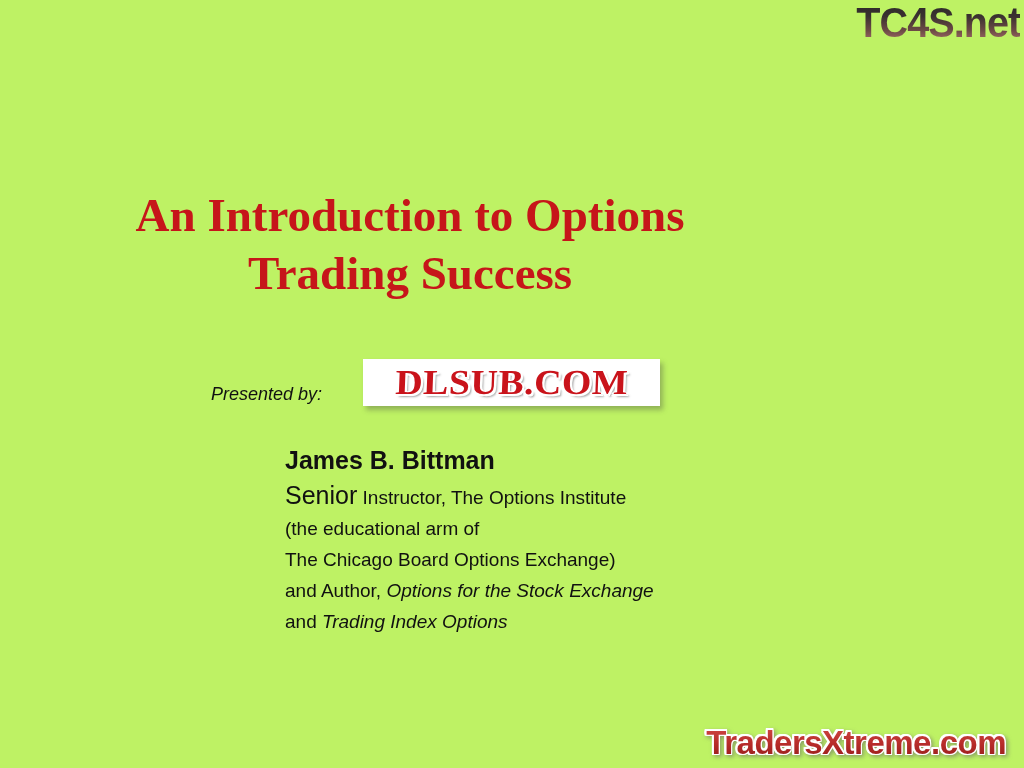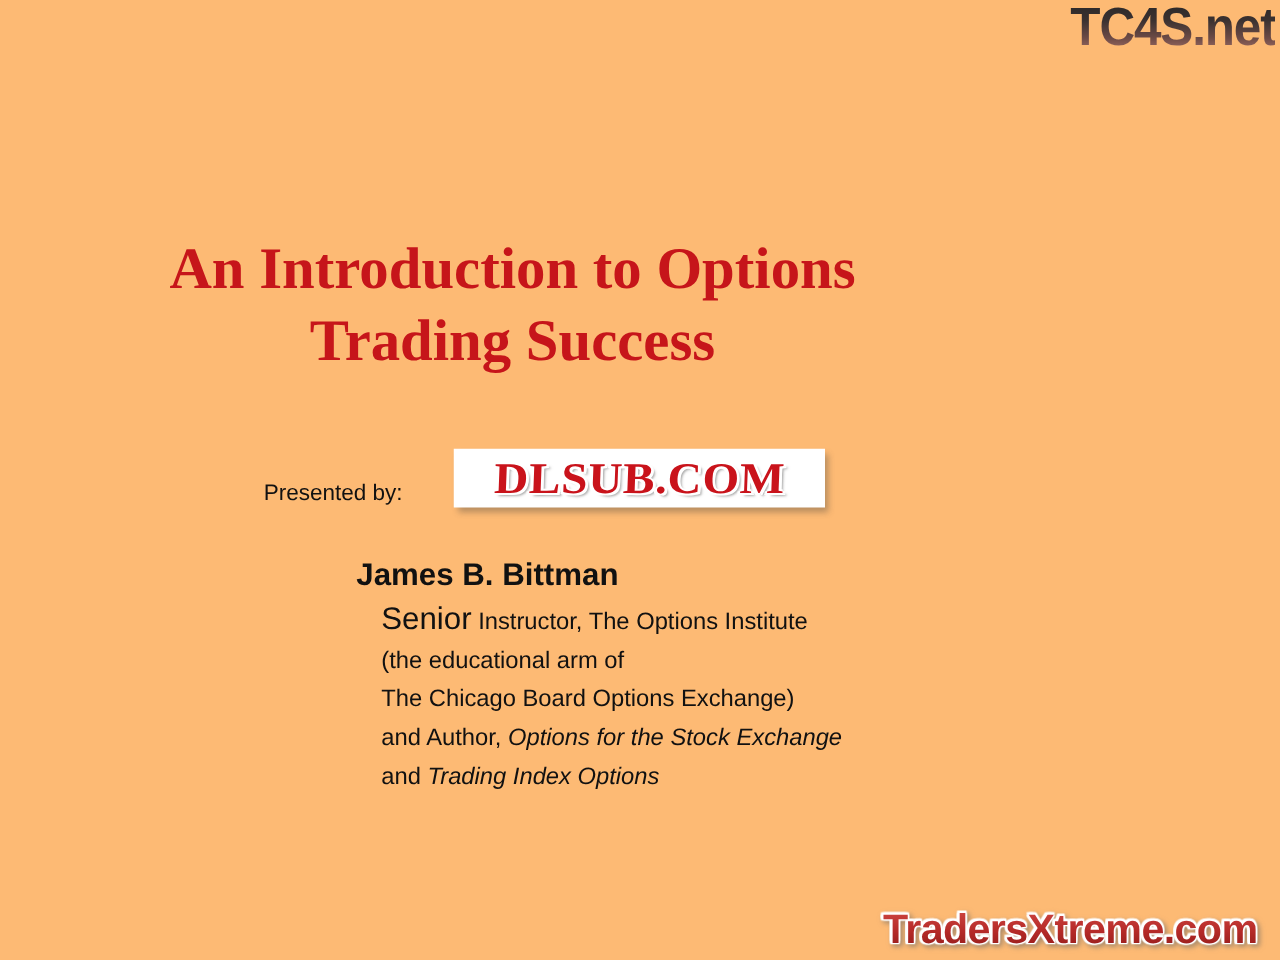--- a/index.html
+++ b/index.html
@@ -12,21 +12,21 @@
     height: 768px;
     background: #ffffff;
     font-family: "Liberation Sans", sans-serif;
     overflow: hidden;
   }
 
   #slide {
     position: relative;
     width: 1024px;
     height: 768px;
-    background: #fdba74;
+    background: #bef264;
   }
 
   
   .wm-tc4s {
     position: absolute;
     top: -2px;
     right: 4px;
     font-family: "Liberation Sans", sans-serif;
     font-weight: bold;
     font-size: 43px;
@@ -73,20 +73,21 @@
     top: 382px;
     display: flex;
     align-items: center;
   }
   .presented-label {
     font-family: "Liberation Sans", sans-serif;
     font-size: 18px;
     line-height: 24px;
     color: #111111;
     white-space: nowrap;
+    font-style: italic;
   }
 
   
   .wm-dlsub-wrap {
     position: absolute;
     left: 363px;
     top: 359px;
     width: 297px;
     height: 47px;
     background: #ffffff;
@@ -131,21 +132,20 @@
     font-size: 25px;
     line-height: 34px;
     margin-bottom: 3px;
     white-space: nowrap;
   }
   .bio-line {
     font-family: "Liberation Sans", sans-serif;
     font-size: 19px;
     line-height: 31px;
     white-space: nowrap;
-    margin-left: 20px;
   }
   .bio-senior {
     font-size: 25px;
   }
   .bio-italic {
     font-style: italic;
   }
 
   
   .wm-traders {

